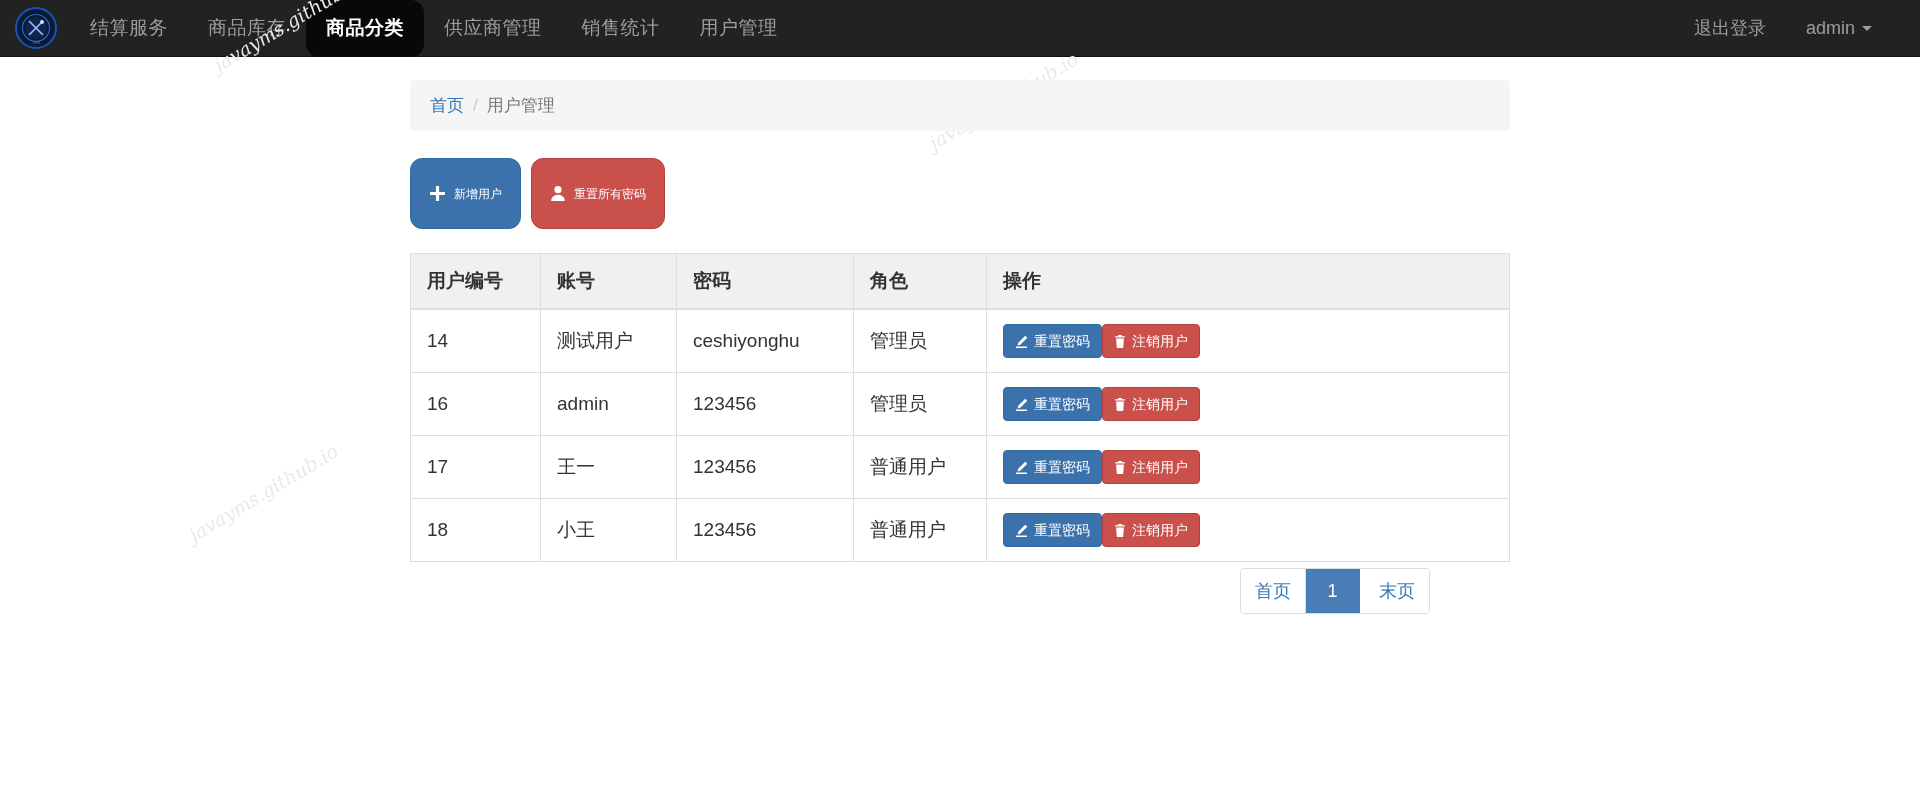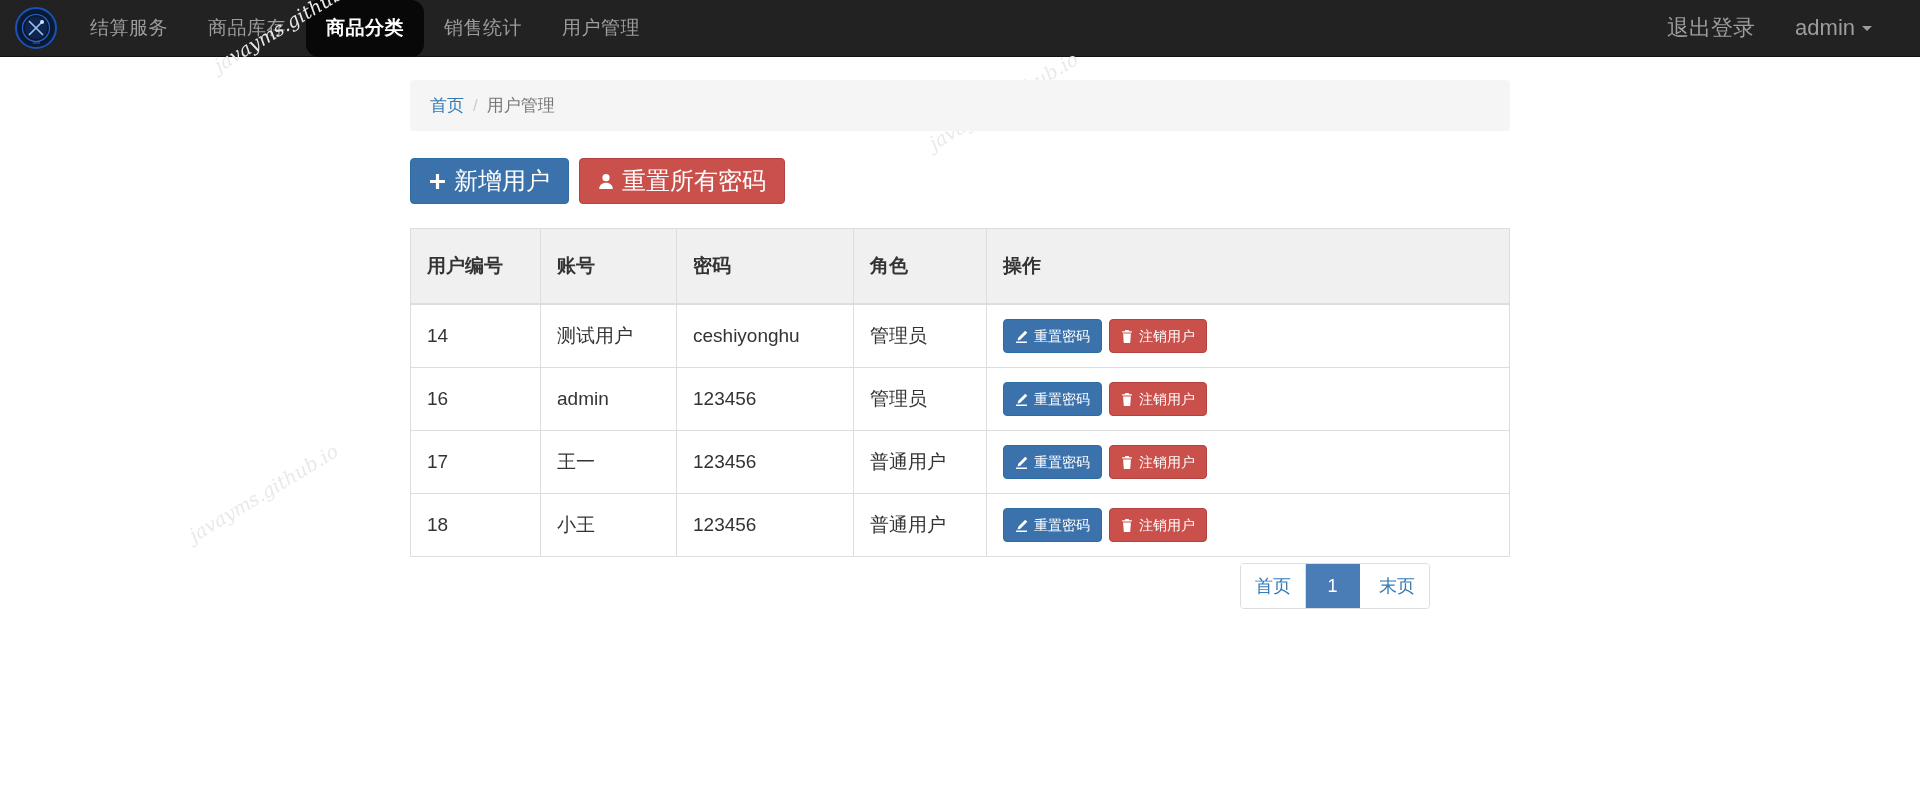--- a/index.html
+++ b/index.html
@@ -58,21 +58,21 @@
     margin-left: auto;
     display: flex;
     align-items: stretch;
     height: 57px;
   }
   .nav-right a {
     display: flex; align-items: center;
     padding: 0 20px;
     color: #9d9d9d;
     text-decoration: none;
-    font-size: 22px;
+    font-size: 18px;
     white-space: nowrap;
   }
   .caret {
     display: inline-block;
     width: 0; height: 0;
     margin-left: 7px;
     border-left: 5px solid transparent;
     border-right: 5px solid transparent;
     border-top: 5px solid #9d9d9d;
   }
@@ -107,24 +107,24 @@
   
   .toolbar {
     display: flex;
     gap: 10px;
     margin-bottom: 24px;
   }
   .btn {
     display: inline-flex;
     align-items: center;
     border: 1px solid transparent;
-    border-radius: 4px;
-    font-size: 24px;
+    border-radius: 12px;
+    font-size: 12px;
     line-height: 1;
-    padding: 10px 18px;
+    padding: 26px 18px;
     cursor: pointer;
     white-space: nowrap;
     font-family: inherit;
   }
   .btn .bi { margin-right: 8px; display: inline-flex; align-items: center; }
   .btn-primary { background: #3b72ab; border-color: #2e6da4; color: #fff; }
   .btn-danger  { background: #c9504b; border-color: #b3433e; color: #fff; }
 
   
   table.data {
@@ -134,41 +134,41 @@
     background: #fff;
   }
   table.data th {
     background: #f0f0f0;
     border: 1px solid #ddd;
     border-bottom: 2px solid #ddd;
     text-align: left;
     font-size: 19px;
     font-weight: bold;
     color: #333;
-    padding: 24px 16px;
+    padding: 14px 16px;
   }
   table.data td {
     border: 1px solid #ddd;
     font-size: 19px;
     color: #333;
     padding: 14px 16px;
     vertical-align: middle;
   }
   .col-id   { width: 130px; }
   .col-acct { width: 136px; }
   .col-pwd  { width: 177px; }
   .col-role { width: 133px; margin-left: 21px; }
 
   .btn-sm {
     font-size: 14px;
     padding: 9px 11px;
     border-radius: 4px;
   }
   .btn-sm .bi { margin-right: 6px; }
-  .act-cell { display: flex; gap: 7px; align-items: center; }
+  .act-cell { display: flex; align-items: center; }
 
   
   .pg-info {
     font-size: 18px;
     font-weight: bold;
     color: #333;
     margin: 24px 0 0 0;
   }
   .pager-wrap {
     display: flex;
@@ -238,20 +238,23 @@
     <li>
         <a href="#">结算服务</a>
       </li>
     <li>
         <a href="#">商品库存</a>
       </li>
     <li>
         <a class="active" href="#">商品分类</a>
       </li>
     <li>
+        <a href="#">供应商管理</a>
+      </li>
+    <li>
         <a href="#">销售统计</a>
       </li>
     <li>
         <a href="#">用户管理</a>
       </li>
   </ul>
 
   <div class="nav-right">
     <a href="#">退出登录</a>
     <a href="#">

